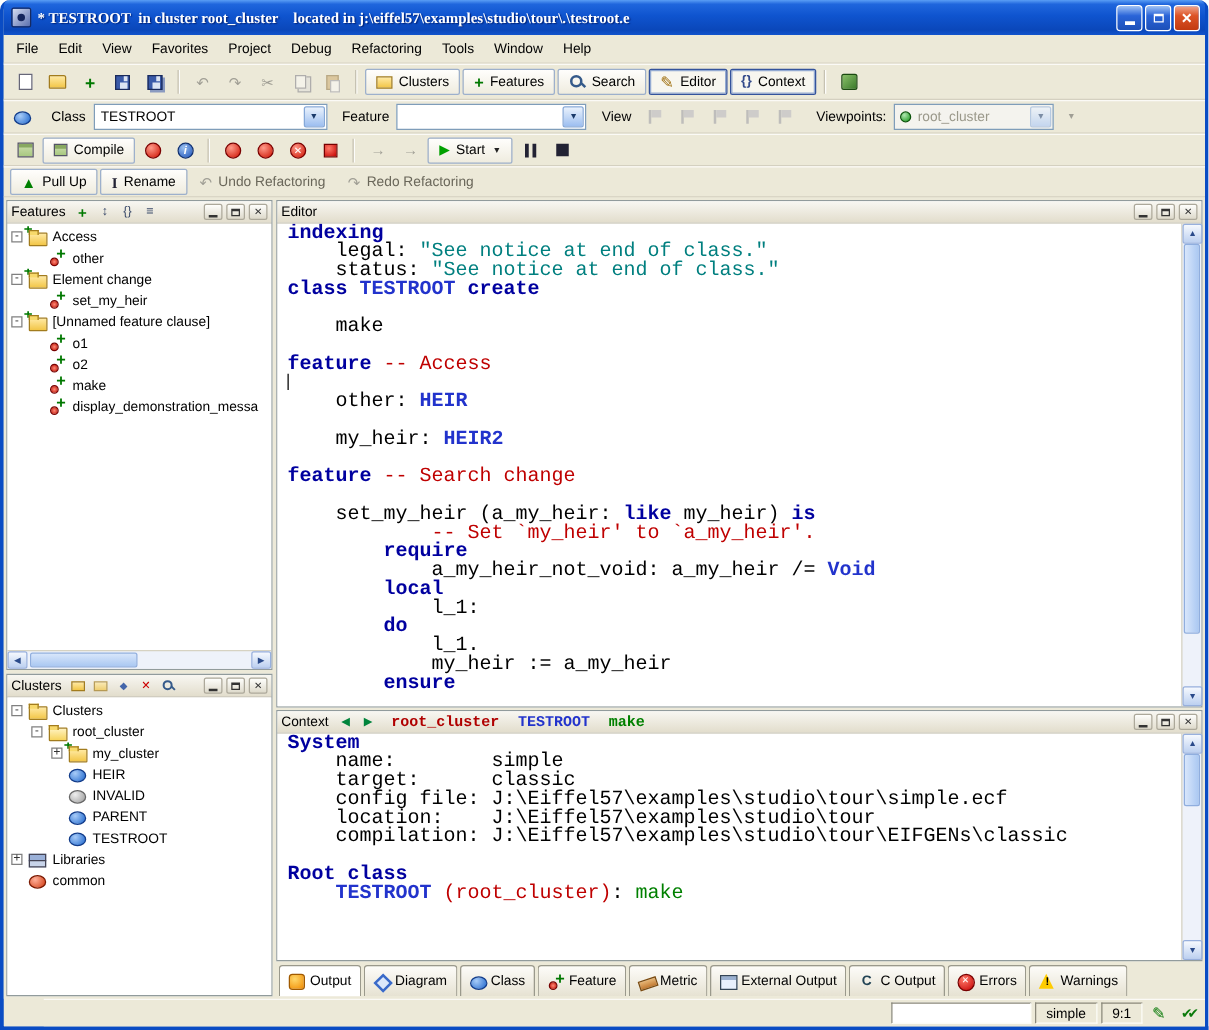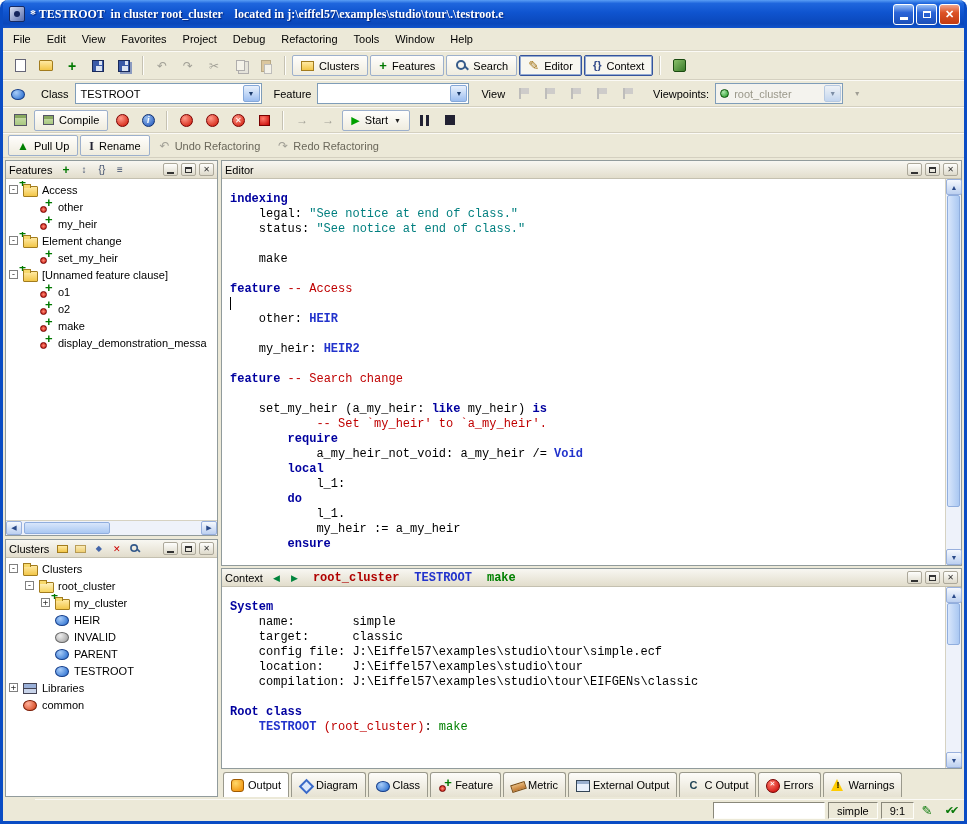--- a/index.html
+++ b/index.html
@@ -133,22 +133,22 @@
     content:""; position:absolute; left:1px; top:3px; width:12px; height:9px; border-radius:50%; }
   .ico-class-blue::before { background:radial-gradient(circle at 35% 30%,#a8ccf8,#1e66cc); border:1px solid #123c8a; }
   .ico-class-gray::before { background:radial-gradient(circle at 35% 30%,#eee,#9a9a9a); border:1px solid #666; }
   .ico-class-red::before { background:radial-gradient(circle at 35% 30%,#ffb09a,#d03a10); border:1px solid #7a1800; }
   .ico-lib::before { content:""; position:absolute; left:1px; top:3px; width:12px; height:4px; background:#9ab0d8; border:1px solid #445; }
   .ico-lib::after { content:""; position:absolute; left:1px; top:8px; width:12px; height:4px; background:#c8d4ea; border:1px solid #445; }
   .tlabel { font-size:11px; }
 
   
   .pbody { flex:1; min-height:0; display:flex; }
-  .code { flex:1; min-width:0; background:#fff; padding:13px 0 0 8px; overflow:hidden;
-    font-family:"Liberation Mono","DejaVu Sans Mono",monospace; font-size:12px; line-height:15px; }
+  .code { flex:1; min-width:0; background:#fff; padding:0 0 0 8px; overflow:hidden;
+    font-family:"Liberation Mono","DejaVu Sans Mono",monospace; font-size:16px; line-height:15px; }
   .cline { white-space:pre; min-height:15px; }
   .tk-n { color:#000; }
   .tk-k { color:#00009f; font-weight:bold; }
   .tk-cl { color:#2233cc; font-weight:bold; }
   .tk-c { color:#bf0000; }
   .tk-s { color:#007f7f; }
   .tk-g { color:#008000; }
   .tk-r { color:#bf0000; }
   .caret { display:inline-block; width:1px; height:13px; background:#000; vertical-align:middle; }
 
@@ -432,25 +432,20 @@
               <span class="ti ico-folder-feature">
                 <i class="ovl">+</i>
               </span>
               <span class="tlabel">Access</span>
             </div>
             <div class="trow" style="padding-left: 19px;">
               <span class="expsp"></span>
               <span class="ti ico-feature"></span>
               <span class="tlabel">other</span>
             </div>
-            <div class="trow" style="padding-left: 19px;">
-              <span class="expsp"></span>
-              <span class="ti ico-feature"></span>
-              <span class="tlabel">my_heir</span>
-            </div>
             <div class="trow" style="padding-left: 3px;">
               <span class="exp">-</span>
               <span class="ti ico-folder-feature">
                 <i class="ovl">+</i>
               </span>
               <span class="tlabel">Element change</span>
             </div>
             <div class="trow" style="padding-left: 19px;">
               <span class="expsp"></span>
               <span class="ti ico-feature"></span>
@@ -579,20 +574,21 @@
           <span class="pw">
               <i class="pg-max"></i>
             </span>
           <span class="pw">✕</span>
         </div>
         <div class="pbody">
           <div class="code">
               <div class="cline"><span class="tk-k">indexing</span></div>
               <div class="cline"><span class="tk-n">    legal: </span><span class="tk-s">"See notice at end of class."</span></div>
               <div class="cline"><span class="tk-n">    status: </span><span class="tk-s">"See notice at end of class."</span></div>
+              <div class="cline"><span class="tk-k">class </span><span class="tk-cl">TESTROOT </span><span class="tk-k">create</span></div>
               <div class="cline"></div>
               <div class="cline"><span class="tk-n">    make</span></div>
               <div class="cline"></div>
               <div class="cline"><span class="tk-k">feature</span><span class="tk-c"> -- Access</span></div>
               <div class="cline"><span class="caret"></span></div>
               <div class="cline"><span class="tk-n">    other: </span><span class="tk-cl">HEIR</span></div>
               <div class="cline"></div>
               <div class="cline"><span class="tk-n">    my_heir: </span><span class="tk-cl">HEIR2</span></div>
               <div class="cline"></div>
               <div class="cline"><span class="tk-k">feature</span><span class="tk-c"> -- Search change</span></div>

